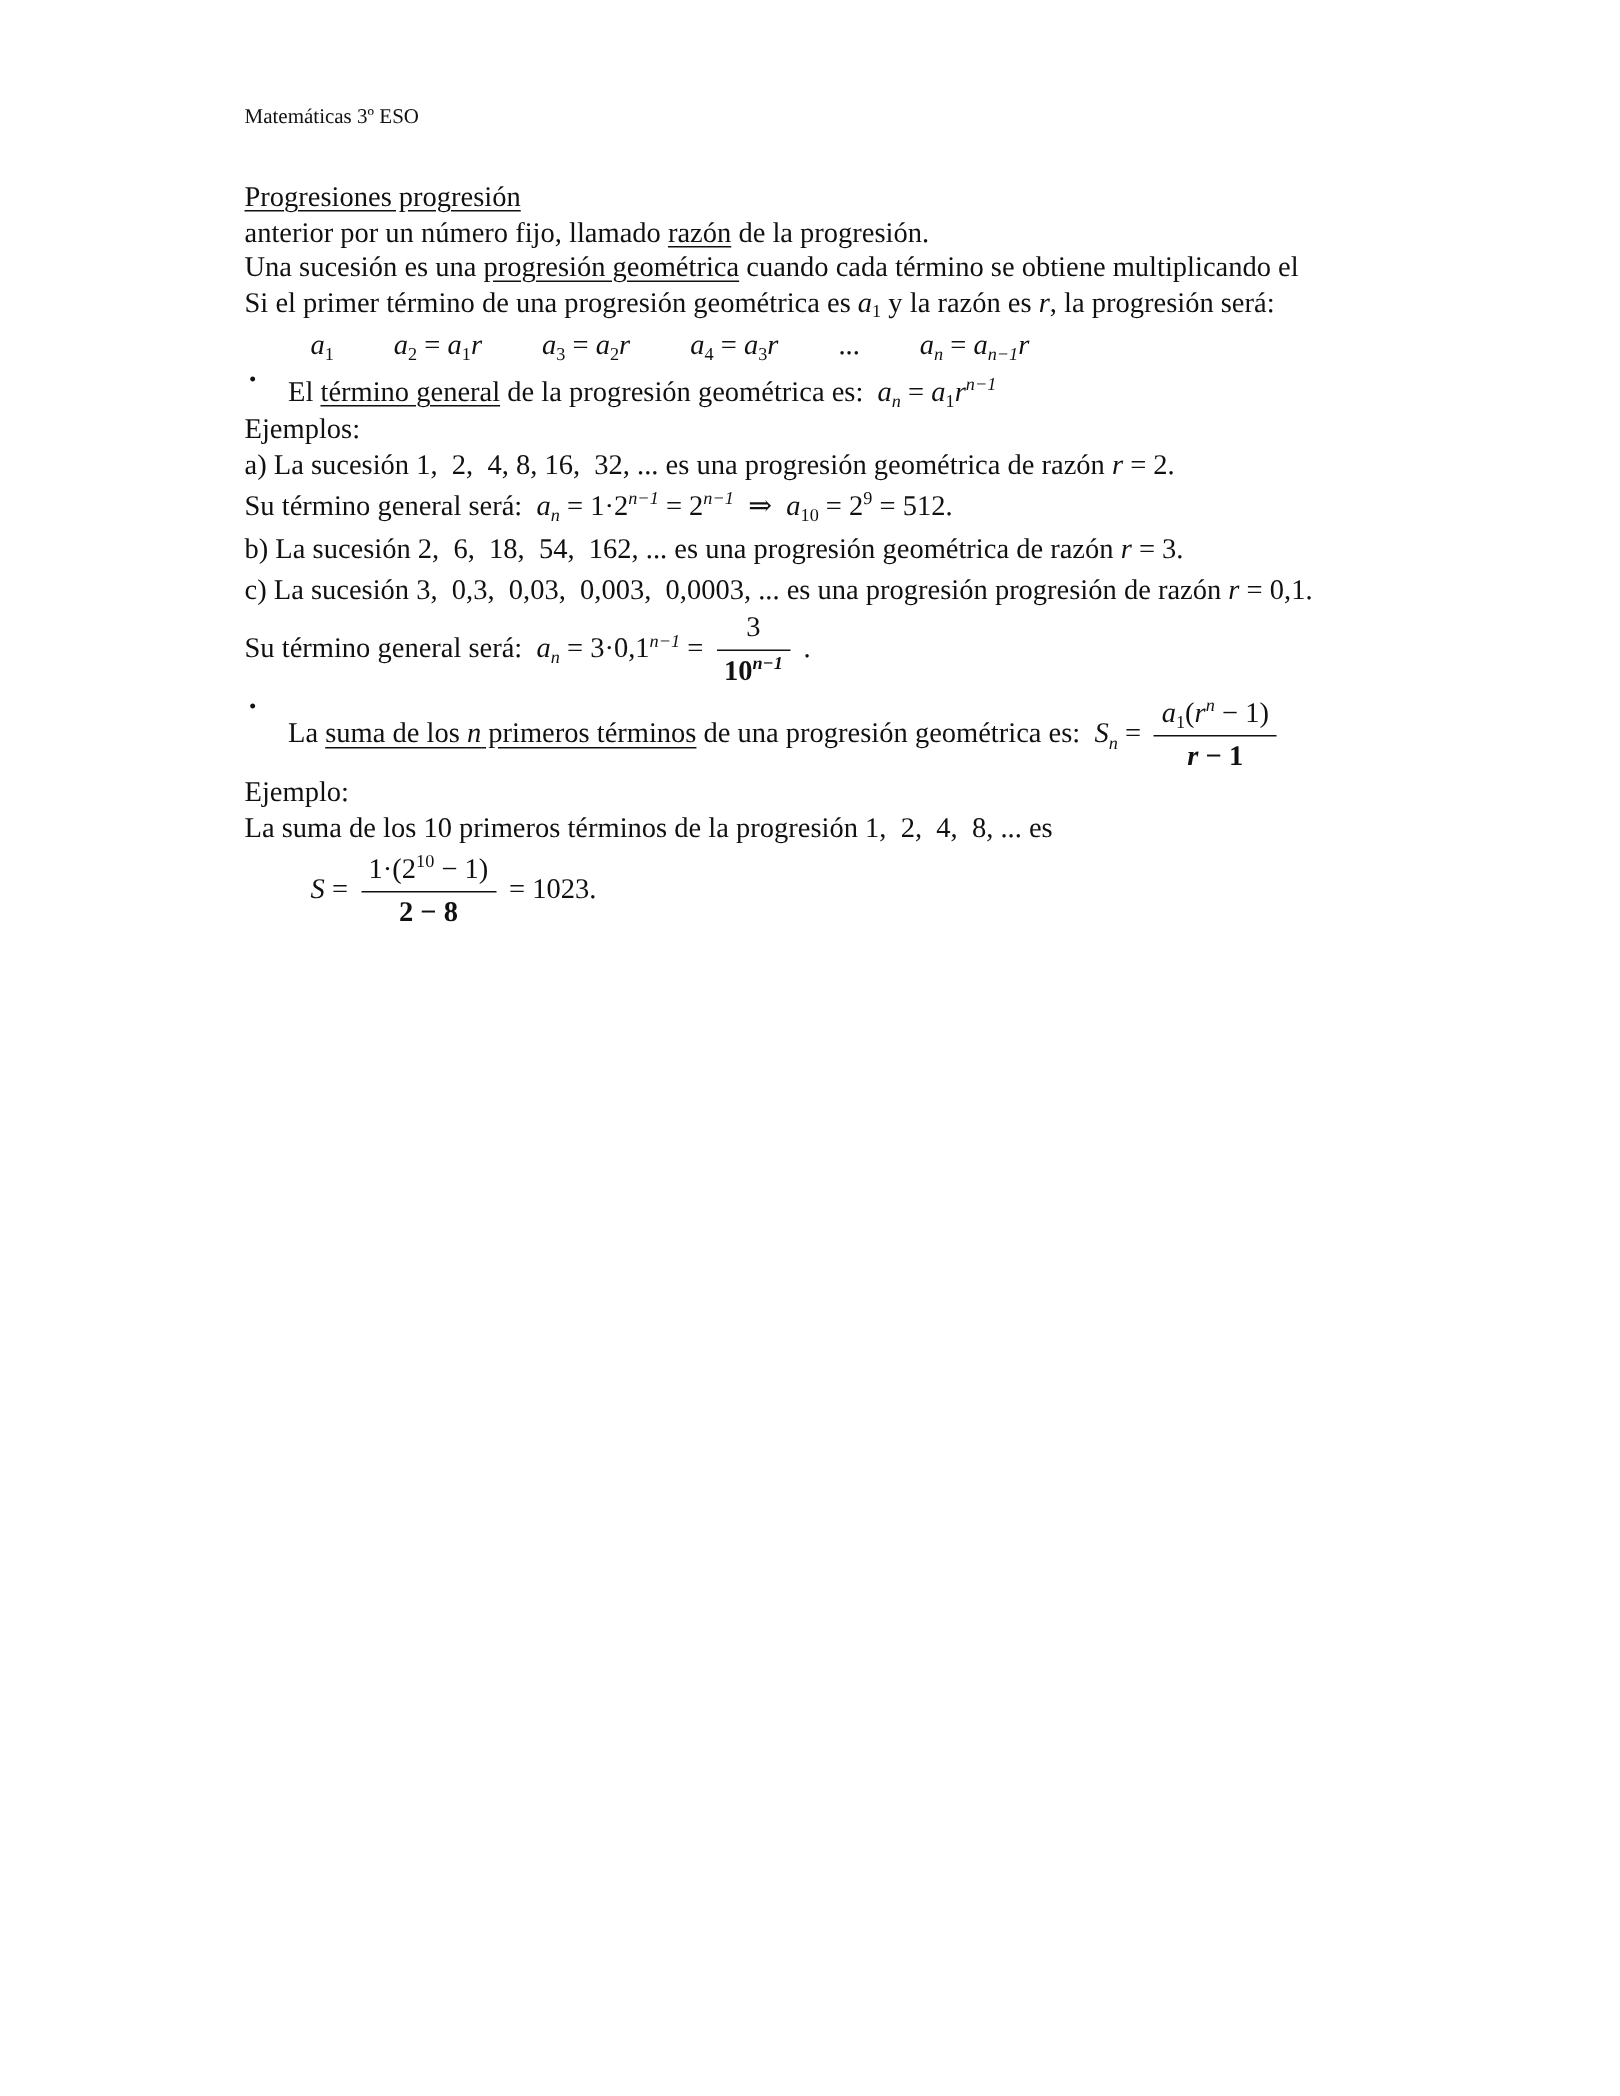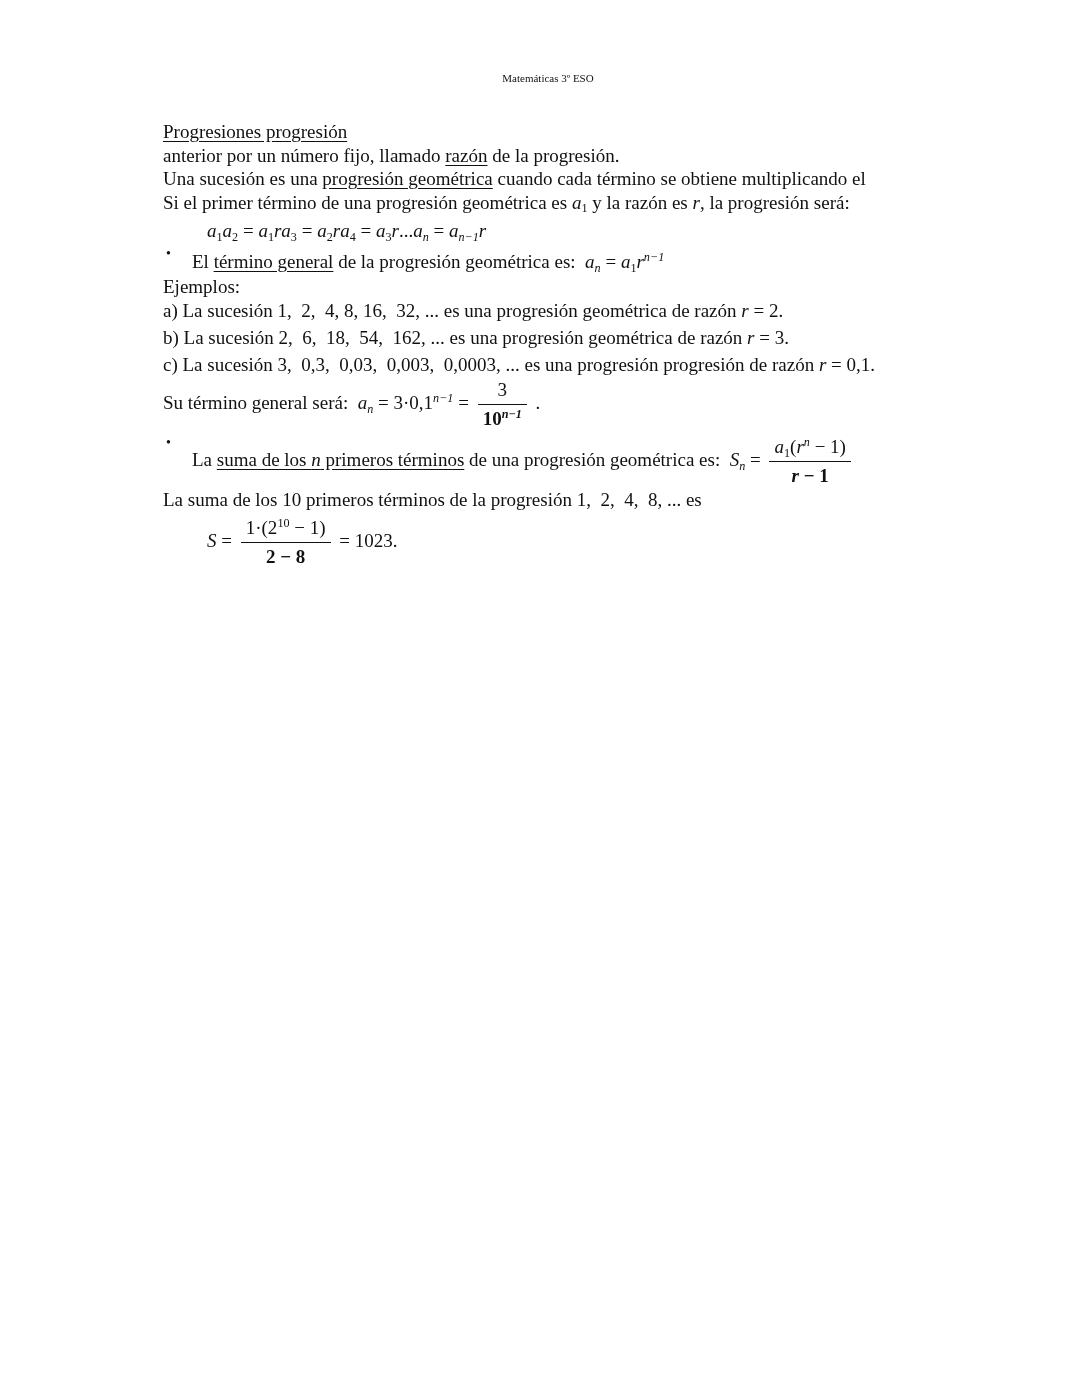--- a/index.html
+++ b/index.html
@@ -10,32 +10,32 @@
     color:#111111;
     font-family:"Liberation Serif", "DejaVu Serif", serif;
     font-size:19px;
     overflow:hidden;
   }
   .content {
     position:absolute;
     left:163px; top:70px;
     width:770px;
   }
-  .header { font-size:11px; line-height:17px;text-align:center; }
+  .header { font-size:14px; line-height:17px; }
   .title  { margin-top:33px; line-height:23.5px; text-decoration:underline; text-underline-offset:3px; }
   .line   { line-height:23.5px; white-space:pre-wrap; }
   .mline  { line-height:27px; margin-top:2px; }
   .heading{ font-weight:normal; line-height:23.5px; }
   .u      { text-decoration:underline; text-underline-offset:3px; }
   .mi     { font-style:italic; }
   sub, sup { font-size:64%; line-height:0; vertical-align:baseline; position:relative; }
   sup { top:-0.55em; }
   sub { top:0.3em; }
   .seq {
-    display:flex; 
+    display:flex; column-gap:40px;
     padding-left:44px;
     margin-top:3px;
     line-height:27px;
     white-space:pre-wrap;
   }
   .bullet-row { display:flex; margin-top:2px; }
   .bullet { width:26px; font-size:14px; padding-left:3px; }
   .bullet-row .line { flex:1; }
   .frac { display:inline-block; vertical-align:middle; text-align:center; margin:0 4px; }
   .fnum { display:block; border-bottom:1.6px solid #111; padding:0 5px 2px; line-height:24px; }
@@ -68,29 +68,31 @@
     </div>
 
     <div class="bullet-row">
       <span class="bullet">•</span>
       <span class="line mline"><span>El </span><span class="u">término general</span><span> de la progresión geométrica es:  </span><span class="mi">a</span><sub class="mi">n</sub><span> = </span><span class="mi">a</span><sub>1</sub><span class="mi">r</span><sup class="mi">n−1</sup></span>
     </div>
 
     <div class="heading">Ejemplos:</div>
 
     <div class="line"><span>a) La sucesión 1,  2,  4, 8, 16,  32, ... es una progresión geométrica de razón </span><span class="mi">r</span><span> = 2.</span></div>
+    <div class="line mline"><span>Su término general será:  </span><span class="mi">a</span><sub class="mi">n</sub><span> = 1·2</span><sup class="mi">n−1</sup><span> = 2</span><sup class="mi">n−1</sup><span>  ⇒  </span><span class="mi">a</span><sub>10</sub><span> = 2</span><sup>9</sup><span> = 512.</span></div>
 
     <div class="line" style="margin-top:4px;"><span>b) La sucesión 2,  6,  18,  54,  162, ... es una progresión geométrica de razón </span><span class="mi">r</span><span> = 3.</span></div>
 
     <div class="line" style="margin-top:3px;"><span>c) La sucesión 3,  0,3,  0,03,  0,003,  0,0003, ... es una progresión progresión de razón </span><span class="mi">r</span><span> = 0,1.</span></div>
     <div class="line fline"><span>Su término general será:  </span><span class="mi">a</span><sub class="mi">n</sub><span> = 3·0,1</span><sup class="mi">n−1</sup><span> = </span><span class="frac"><span class="fnum"><span>3</span></span><span class="fden"><span>10</span><sup class="mi">n−1</sup></span></span><span> .</span></div>
 
     <div class="bullet-row sum-row">
       <span class="bullet">•</span>
       <span class="line"><span>La </span><span class="u">suma de los </span><span class="mi u">n</span><span class="u"> primeros términos</span><span> de una progresión geométrica es:  </span><span class="mi">S</span><sub class="mi">n</sub><span> = </span><span class="frac"><span class="fnum"><span class="mi">a</span><sub>1</sub><span>(</span><span class="mi">r</span><sup class="mi">n</sup><span> − 1)</span></span><span class="fden"><span class="mi">r</span><span> − 1</span></span></span></span>
     </div>
 
+    <div class="heading">Ejemplo:</div>
 
     <div class="line">La suma de los 10 primeros términos de la progresión 1,  2,  4,  8, ... es</div>
     <div class="line sum-formula"><span class="mi">S</span><span> = </span><span class="frac"><span class="fnum"><span>1·(2</span><sup>10</sup><span> − 1)</span></span><span class="fden"><span>2 − 8</span></span></span><span> = 1023.</span></div>
 
   </div>
 </div>
 
 </body></html>

